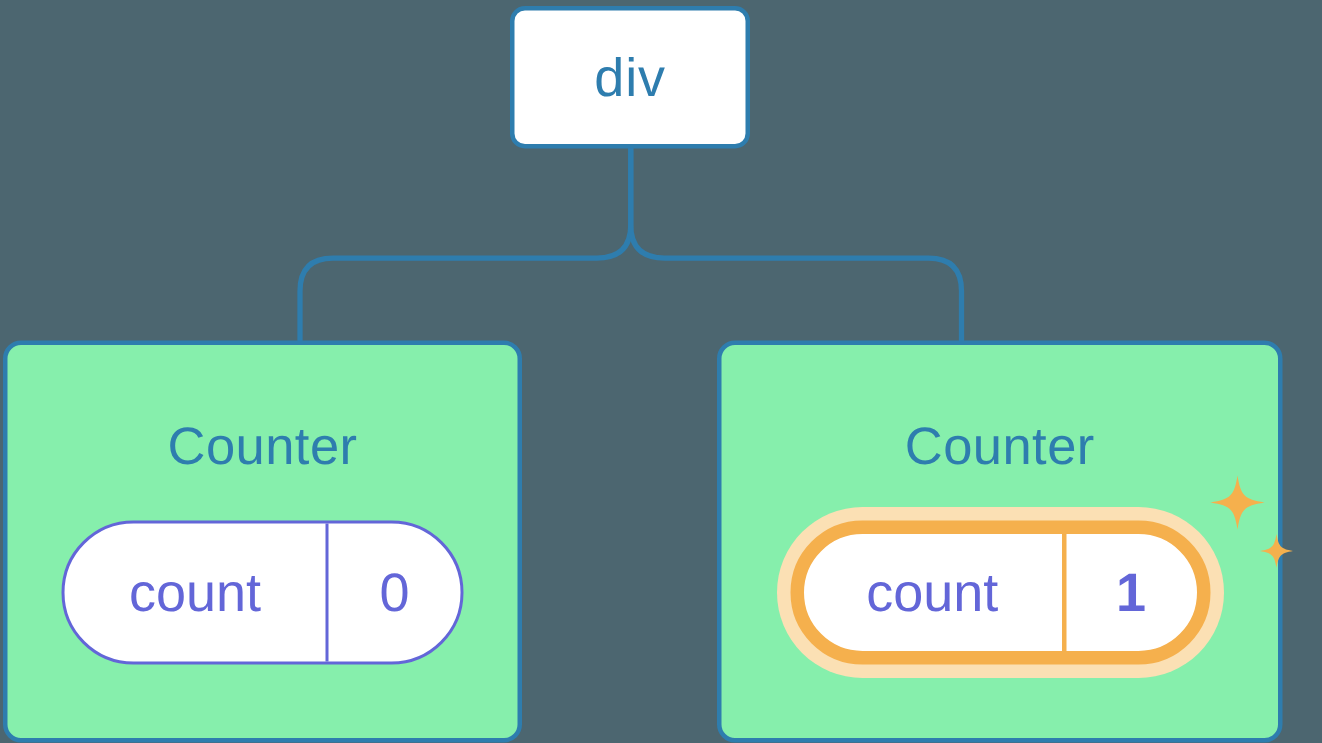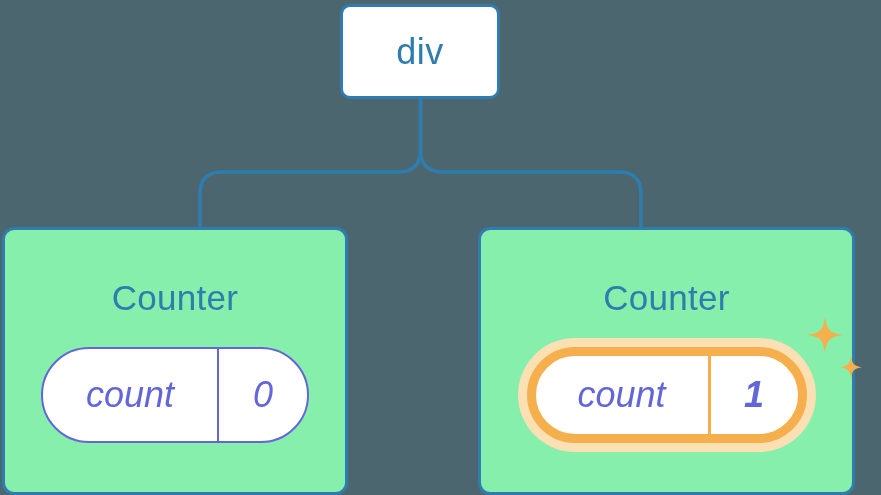--- a/index.html
+++ b/index.html
@@ -84,21 +84,20 @@
     letter-spacing: 0.3px;
   }
 
   
   .pill-wrap {
     position: relative;
     margin-top: 32px;
     display: flex;
     align-items: center;
     justify-content: flex-start;
-    font-style: italic;
   }
 
   .pill {
     position: relative;
     display: flex;
     align-items: stretch;
     height: 96px;
     border-radius: 48px;
     background: #ffffff;
     box-sizing: border-box;

